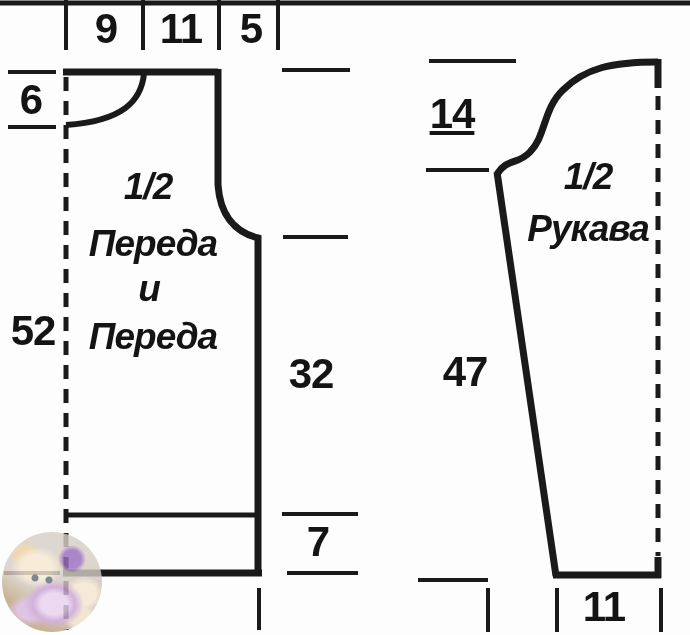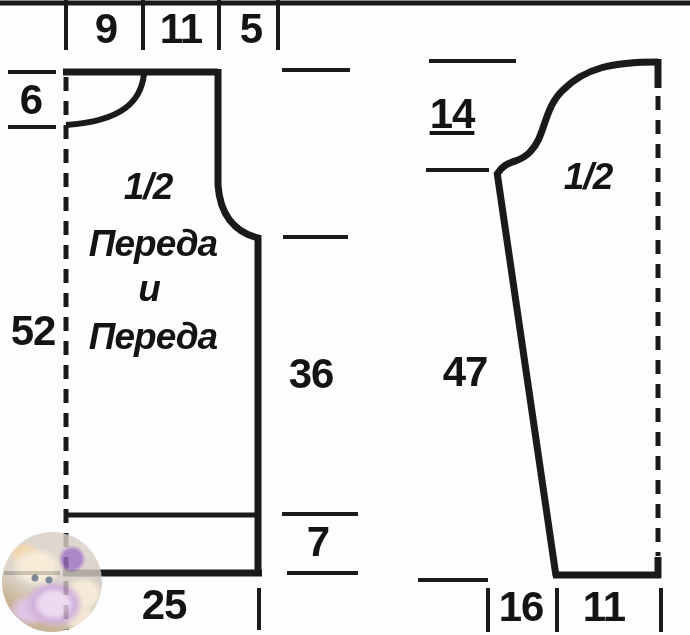--- a/index.html
+++ b/index.html
@@ -111,29 +111,28 @@
 
   <div class="watermark"></div>
 
   <div class="lbl p-top9">9</div>
   <div class="lbl p-top11">11</div>
   <div class="lbl p-top5">5</div>
 
   <div class="lbl p-6">6</div>
   <div class="lbl p-52">52</div>
 
-  <div class="lbl p-32">36</div>
+  <div class="lbl p-32">32</div>
   <div class="lbl p-7">7</div>
-  <div class="lbl p-25">25</div>
 
   <div class="lbl word p-b1">1/2</div>
   <div class="lbl word p-b2">Переда</div>
   <div class="lbl word p-b3">и</div>
   <div class="lbl word p-b4">Переда</div>
 
   <div class="lbl p-14">14</div>
   <div class="lbl p-47">47</div>
-  <div class="lbl p-16">16</div>
   <div class="lbl p-11s">11</div>
 
   <div class="lbl word p-s1">1/2</div>
+  <div class="lbl word p-s2">Рукава</div>
 
 </div>
 
 </body></html>

